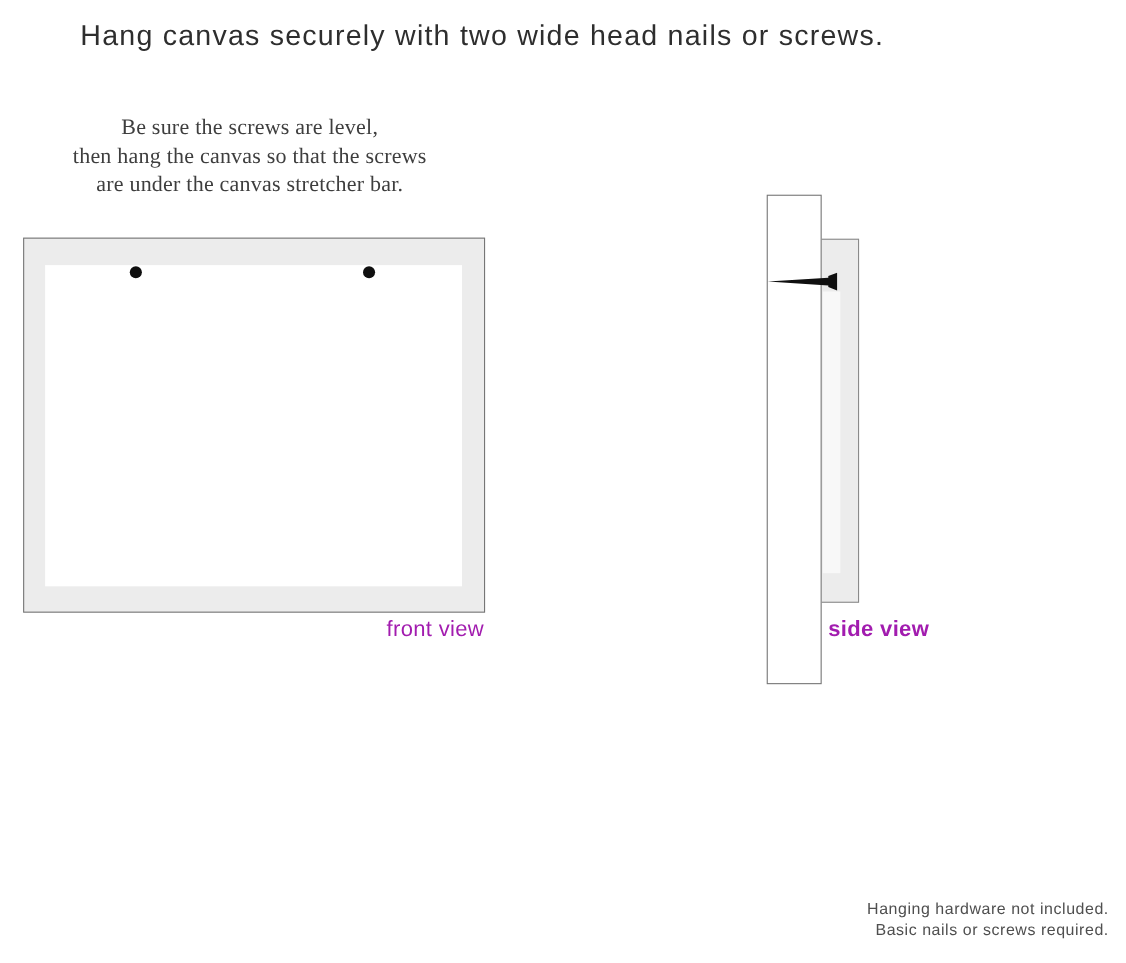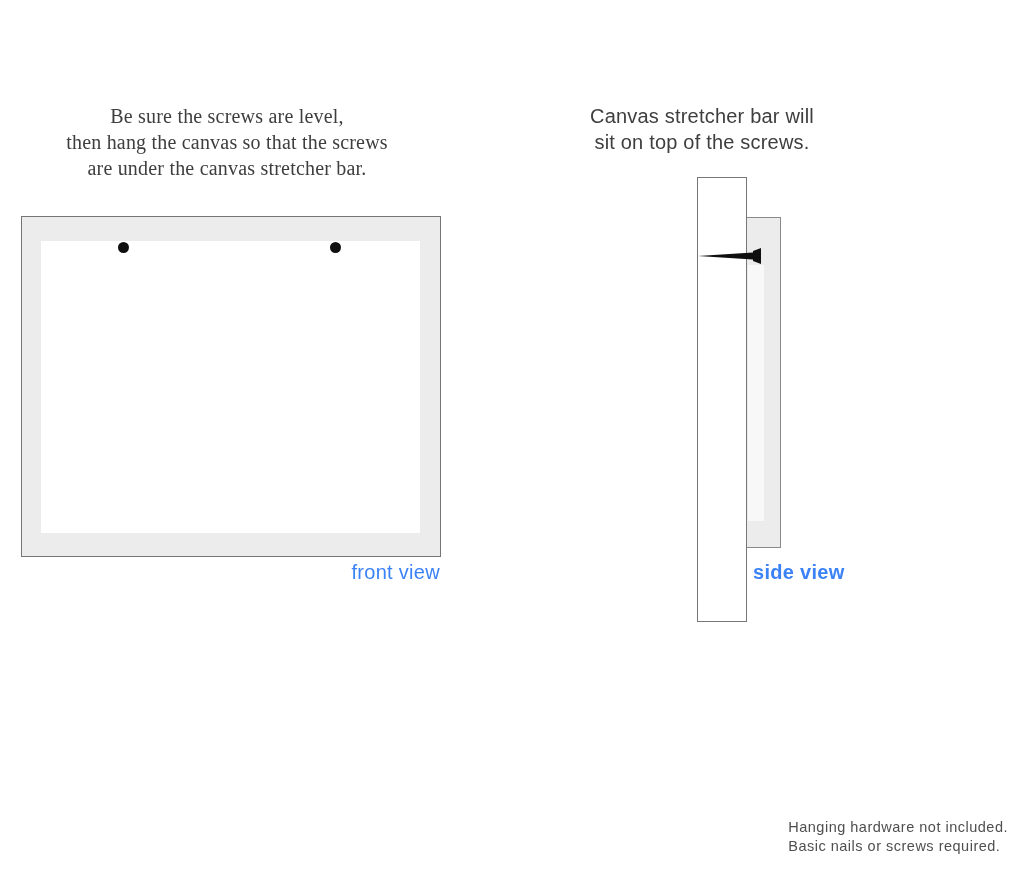--- a/index.html
+++ b/index.html
@@ -50,21 +50,21 @@
   .nail-dot{
     position:absolute;top:25px;width:11px;height:11px;border-radius:50%;
     background:var(--hardware);
   }
   .nail-dot.left{left:96px;}
   .nail-dot.right{left:308px;}
 
   .view-label{
     position:absolute;
     font-size:20px;line-height:24px;letter-spacing:0.3px;
-    color:#3b82f6;white-space:nowrap;
+    color:#a21caf;white-space:nowrap;
   }
   .label-front{left:240px;top:560px;width:200px;text-align:right;}
   .label-side{left:753px;top:560px;font-weight:bold;}
 
   
   .canvas-side{
     position:absolute;left:745px;top:217px;width:36px;height:331px;
     background:var(--frame-fill);
     border:1px solid #8a8a8a;
     z-index:1;
@@ -81,35 +81,34 @@
     z-index:3;
   }
   .nail-svg{
     position:absolute;left:696px;top:244px;width:68px;height:24px;
     z-index:4;
   }
 
   .footer-note{
     position:absolute;right:16px;top:818px;
     font-size:14.5px;line-height:19px;letter-spacing:0.5px;
-    color:var(--text-muted);white-space:pre-line;
+    color:var(--text-muted);text-align:right;white-space:pre-line;
   }
 </style>
 </head>
 <body>
 
 <div class="stage">
 
+  <div class="title">Hang canvas securely with two wide head nails or screws.</div>
 
   <div class="note note-front">Be sure the screws are level,
 then hang the canvas so that the screws
 are under the canvas stretcher bar.</div>
 
-  <div class="note note-side">Canvas stretcher bar will
-sit on top of the screws.</div>
 
   <div class="front-diagram">
     <div class="front-face"></div>
     <div class="nail-dot left"></div>
     <div class="nail-dot right"></div>
   </div>
 
   <div class="view-label label-front">front view</div>
 
   <div class="canvas-side"></div>

